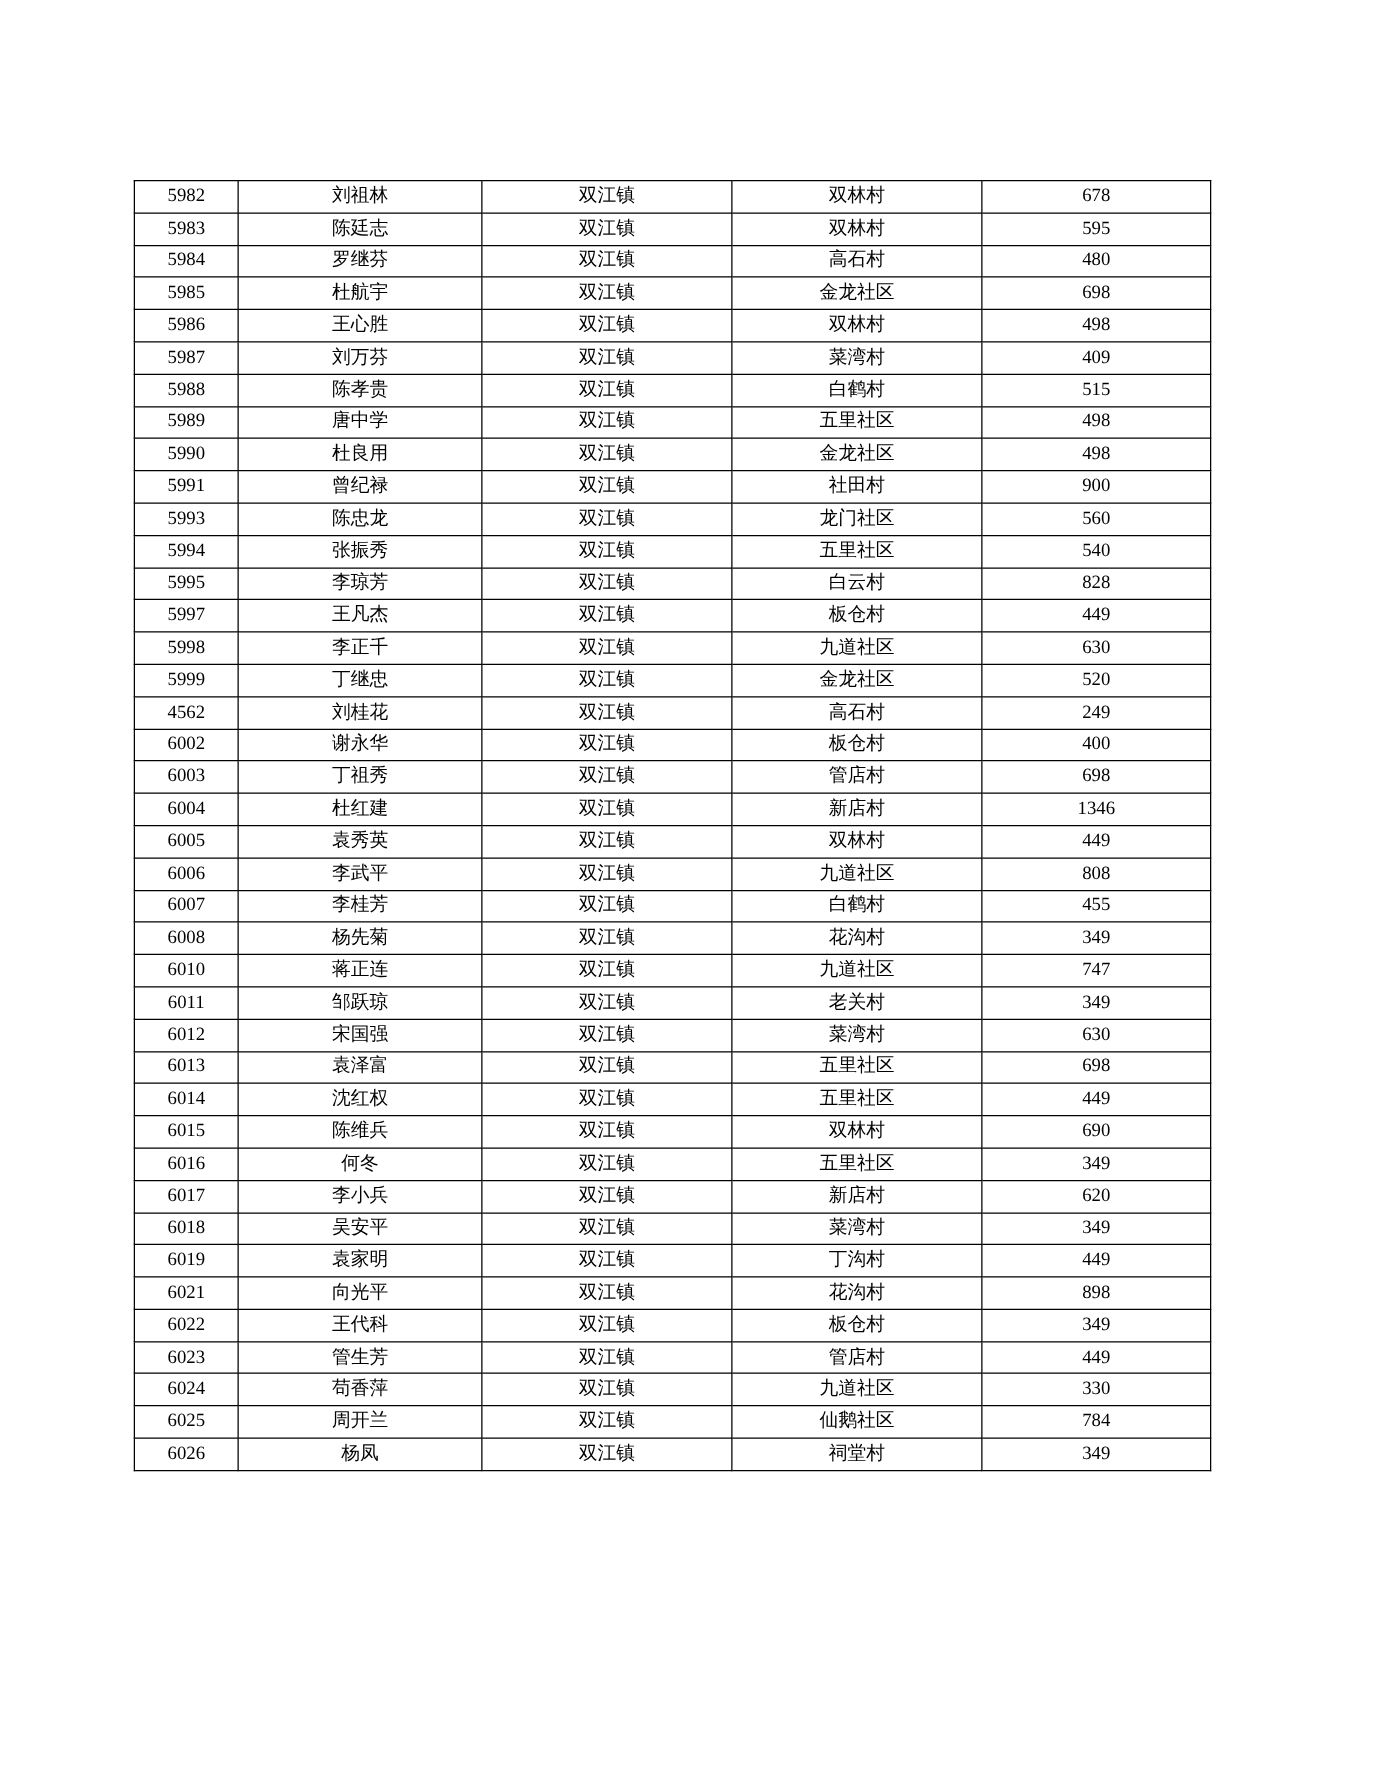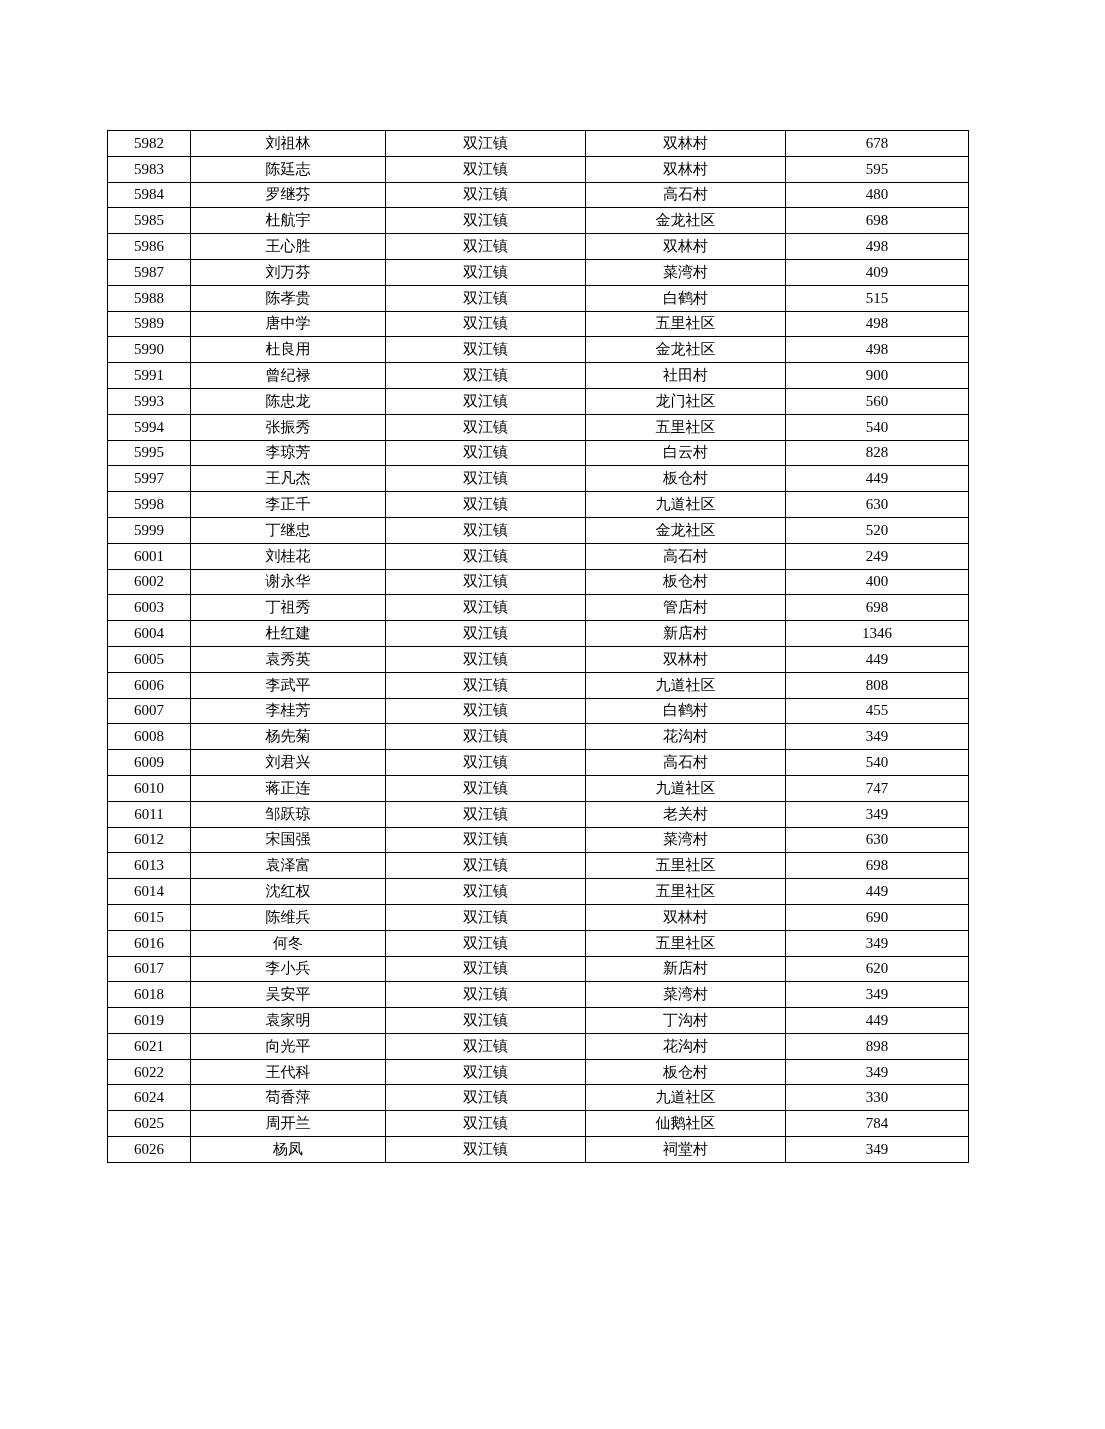--- a/index.html
+++ b/index.html
@@ -10,21 +10,21 @@
   body {
     width: 1105px;
     height: 1429px;
     position: relative;
     font-family: "Liberation Serif", "DejaVu Serif", serif;
     color: #000000;
   }
   .sheet {
     position: absolute;
     left: 107px;
-    top: 130px;
+    top: 144px;
     width: 861px;
   }
   table.data-table {
     border-collapse: collapse;
     table-layout: fixed;
     width: 861px;
   }
   table.data-table td {
     border: 1px solid #000000;
     height: 24.8px;
@@ -161,21 +161,21 @@
           <td>630</td>
         </tr>
         <tr>
           <td>5999</td>
           <td>丁继忠</td>
           <td>双江镇</td>
           <td>金龙社区</td>
           <td>520</td>
         </tr>
         <tr>
-          <td>6001</td>
+          <td>4562</td>
           <td>刘桂花</td>
           <td>双江镇</td>
           <td>高石村</td>
           <td>249</td>
         </tr>
         <tr>
           <td>6002</td>
           <td>谢永华</td>
           <td>双江镇</td>
           <td>板仓村</td>
@@ -217,27 +217,20 @@
           <td>455</td>
         </tr>
         <tr>
           <td>6008</td>
           <td>杨先菊</td>
           <td>双江镇</td>
           <td>花沟村</td>
           <td>349</td>
         </tr>
         <tr>
-          <td>6009</td>
-          <td>刘君兴</td>
-          <td>双江镇</td>
-          <td>高石村</td>
-          <td>540</td>
-        </tr>
-        <tr>
           <td>6010</td>
           <td>蒋正连</td>
           <td>双江镇</td>
           <td>九道社区</td>
           <td>747</td>
         </tr>
         <tr>
           <td>6011</td>
           <td>邹跃琼</td>
           <td>双江镇</td>
@@ -306,20 +299,27 @@
           <td>双江镇</td>
           <td>花沟村</td>
           <td>898</td>
         </tr>
         <tr>
           <td>6022</td>
           <td>王代科</td>
           <td>双江镇</td>
           <td>板仓村</td>
           <td>349</td>
+        </tr>
+        <tr>
+          <td>6023</td>
+          <td>管生芳</td>
+          <td>双江镇</td>
+          <td>管店村</td>
+          <td>449</td>
         </tr>
         <tr>
           <td>6024</td>
           <td>苟香萍</td>
           <td>双江镇</td>
           <td>九道社区</td>
           <td>330</td>
         </tr>
         <tr>
           <td>6025</td>

